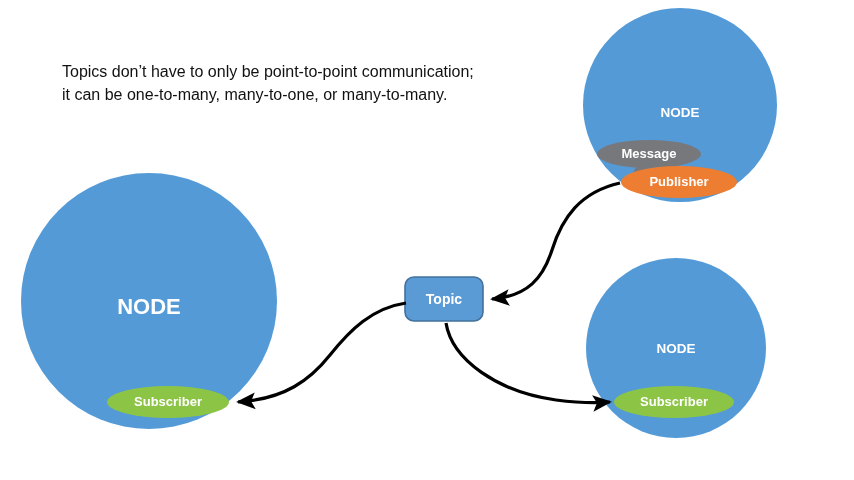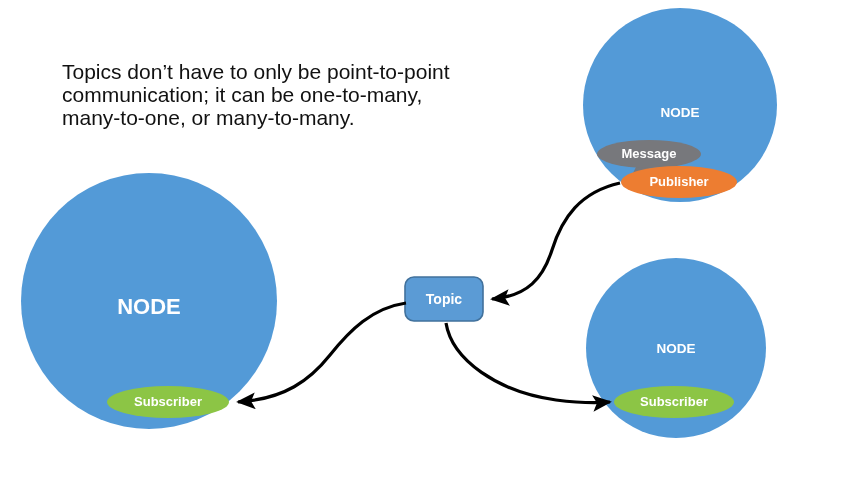--- a/index.html
+++ b/index.html
@@ -21,21 +21,21 @@
     top: 0;
     width: 854px;
     height: 480px;
   }
   .caption-text {
     position: absolute;
     left: 62px;
     top: 60px;
     width: 420px;
     font-family: "Liberation Sans", sans-serif;
-    font-size: 21px;
+    font-size: 16px;
     line-height: 23px;
     color: #111111;
     white-space: pre-line;
   }
   .shape-label {
     font-family: "Liberation Sans", sans-serif;
     font-weight: bold;
     fill: #ffffff;
     text-anchor: middle;
     dominant-baseline: middle;

